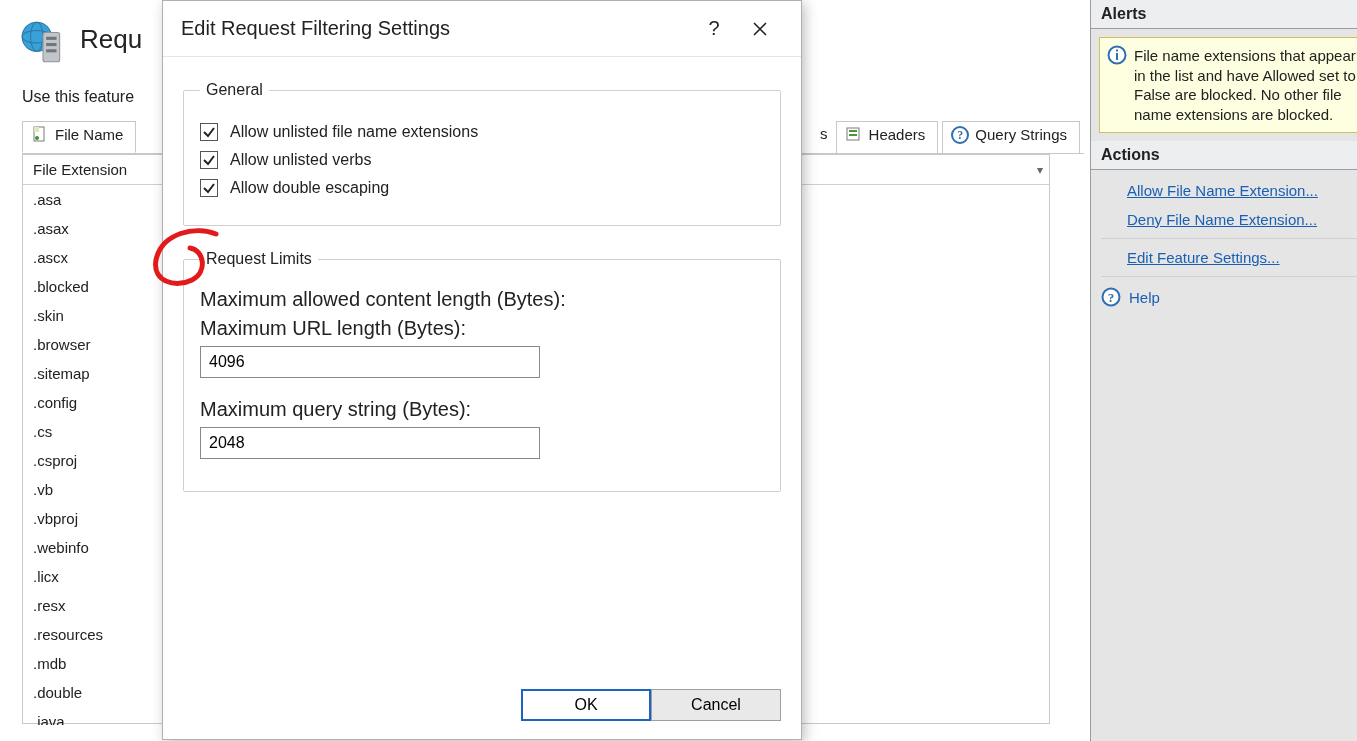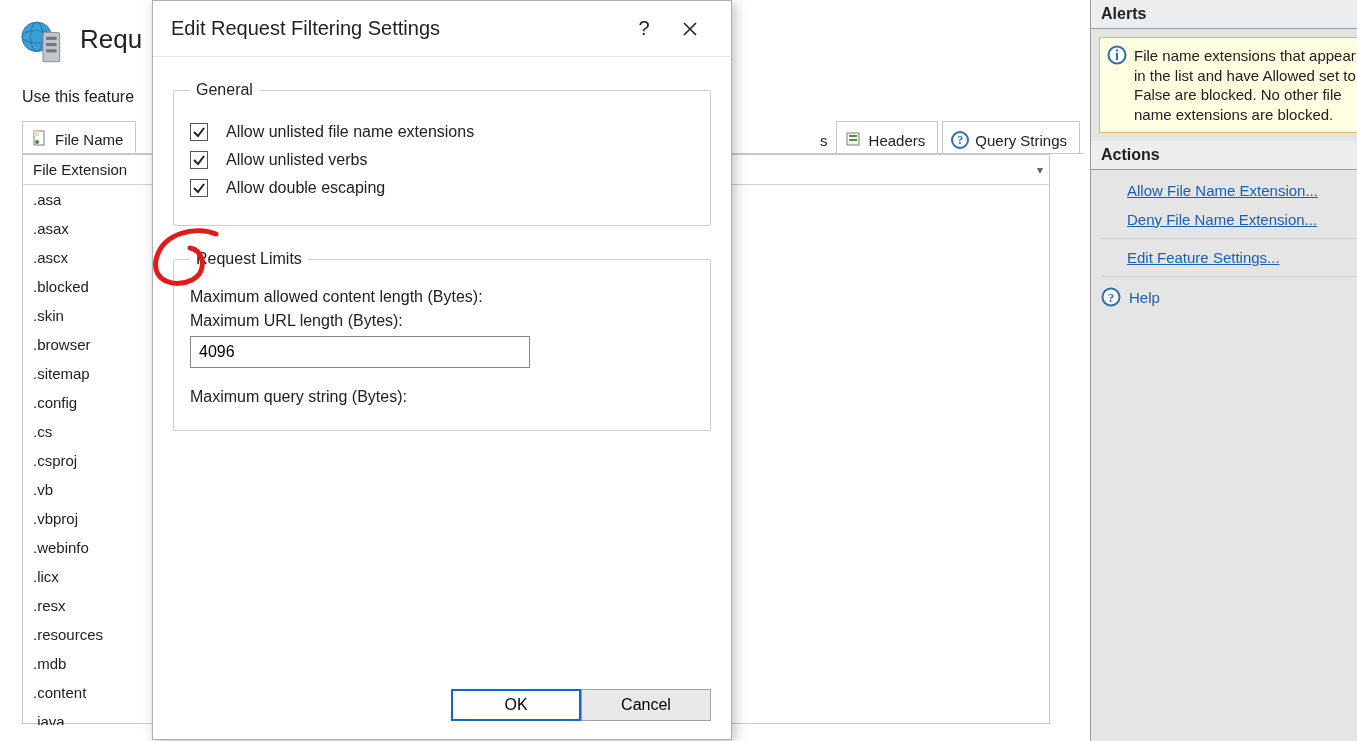--- a/index.html
+++ b/index.html
@@ -48,21 +48,21 @@
     align-items: flex-end;
   }
   .tab {
     height: 32px;
     border: 1px solid #c8c8c8;
     border-bottom: none;
     background: #fff;
     padding: 4px 12px 4px 8px;
     margin-right: 4px;
     display: flex;
-    align-items: flex-end;
+    align-items: flex-start;
     gap: 6px;
     font-size: 15px;
     cursor: default;
     white-space: nowrap;
   }
   .tab .ticon { width: 18px; height: 18px; display:inline-block; }
   .tab.active {
     border-bottom: 1px solid #fff;
     position: relative;
     z-index: 2;
@@ -141,22 +141,22 @@
     display: flex; align-items: center; gap: 8px;
     padding: 6px 10px 6px 10px;
     color: #1a5fb4;
     font-size: 15px;
   }
   .help-row .info-ic { width:20px; height:20px;}
 
   
   .dialog {
     position: absolute;
-    left: 152px; top: 0;
-    width: 580px;
+    left: 162px; top: 0;
+    width: 640px;
     height: 740px;
     background: #fff;
     border: 1px solid #b0b0b0;
     box-shadow: 3px 3px 12px rgba(0,0,0,0.25);
     z-index: 50;
   }
   .dlg-titlebar {
     height: 56px;
     padding: 0 18px;
     display: flex;
@@ -181,37 +181,37 @@
     margin: 10px 0 24px 0;
     padding: 14px 16px 18px 16px;
   }
   fieldset.group > legend {
     font-size: 16px;
     padding: 0 6px;
   }
   .chk-row {
     display: flex;
     align-items: center;
-    gap: 18px;
+    gap: 12px;
     margin: 10px 0;
     font-size: 16px;
   }
   .chk {
     width: 18px; height: 18px;
     border: 1px solid #555;
     display: inline-flex;
     align-items: center;
     justify-content: center;
     background: #fff;
     cursor: pointer;
   }
   .chk svg { width:14px; height:14px; display:none; }
   .chk.checked svg { display:block; }
 
-  .fld-label { font-size: 16px; margin-top: 6px; margin-bottom: 6px; }
+  .fld-label { font-size: 20px; margin-top: 6px; margin-bottom: 6px; }
   .fld-input {
     width: 340px;
     height: 32px;
     border: 1px solid #888;
     padding: 2px 8px;
     font-size: 16px;
     margin-bottom: 14px;
     font-family: inherit;
   }
 
@@ -354,21 +354,21 @@
       <div class="list-row">
           <span>.resx</span>
         </div>
       <div class="list-row">
           <span>.resources</span>
         </div>
       <div class="list-row">
           <span>.mdb</span>
         </div>
       <div class="list-row">
-          <span>.content</span>
+          <span>.double</span>
         </div>
       <div class="list-row">
           <span>.java</span>
         </div>
     </div>
   </div>
 </div>
 
 <div class="right-pane">
   <div class="pane-header">Alerts</div>
@@ -447,20 +447,21 @@
 
     <fieldset class="group">
       <legend>Request Limits</legend>
 
       <div class="fld-label">Maximum allowed content length (Bytes):</div>
 
       <div class="fld-label">Maximum URL length (Bytes):</div>
       <input class="fld-input" value="4096" style="">
 
       <div class="fld-label">Maximum query string (Bytes):</div>
+      <input class="fld-input" value="2048" style="">
     </fieldset>
   </div>
 
   <div class="dlg-buttons">
     <button class="btn primary">OK</button>
     <button class="btn">Cancel</button>
   </div>
 </div>
 
 <svg class="annotation" viewBox="0 0 90 80">

